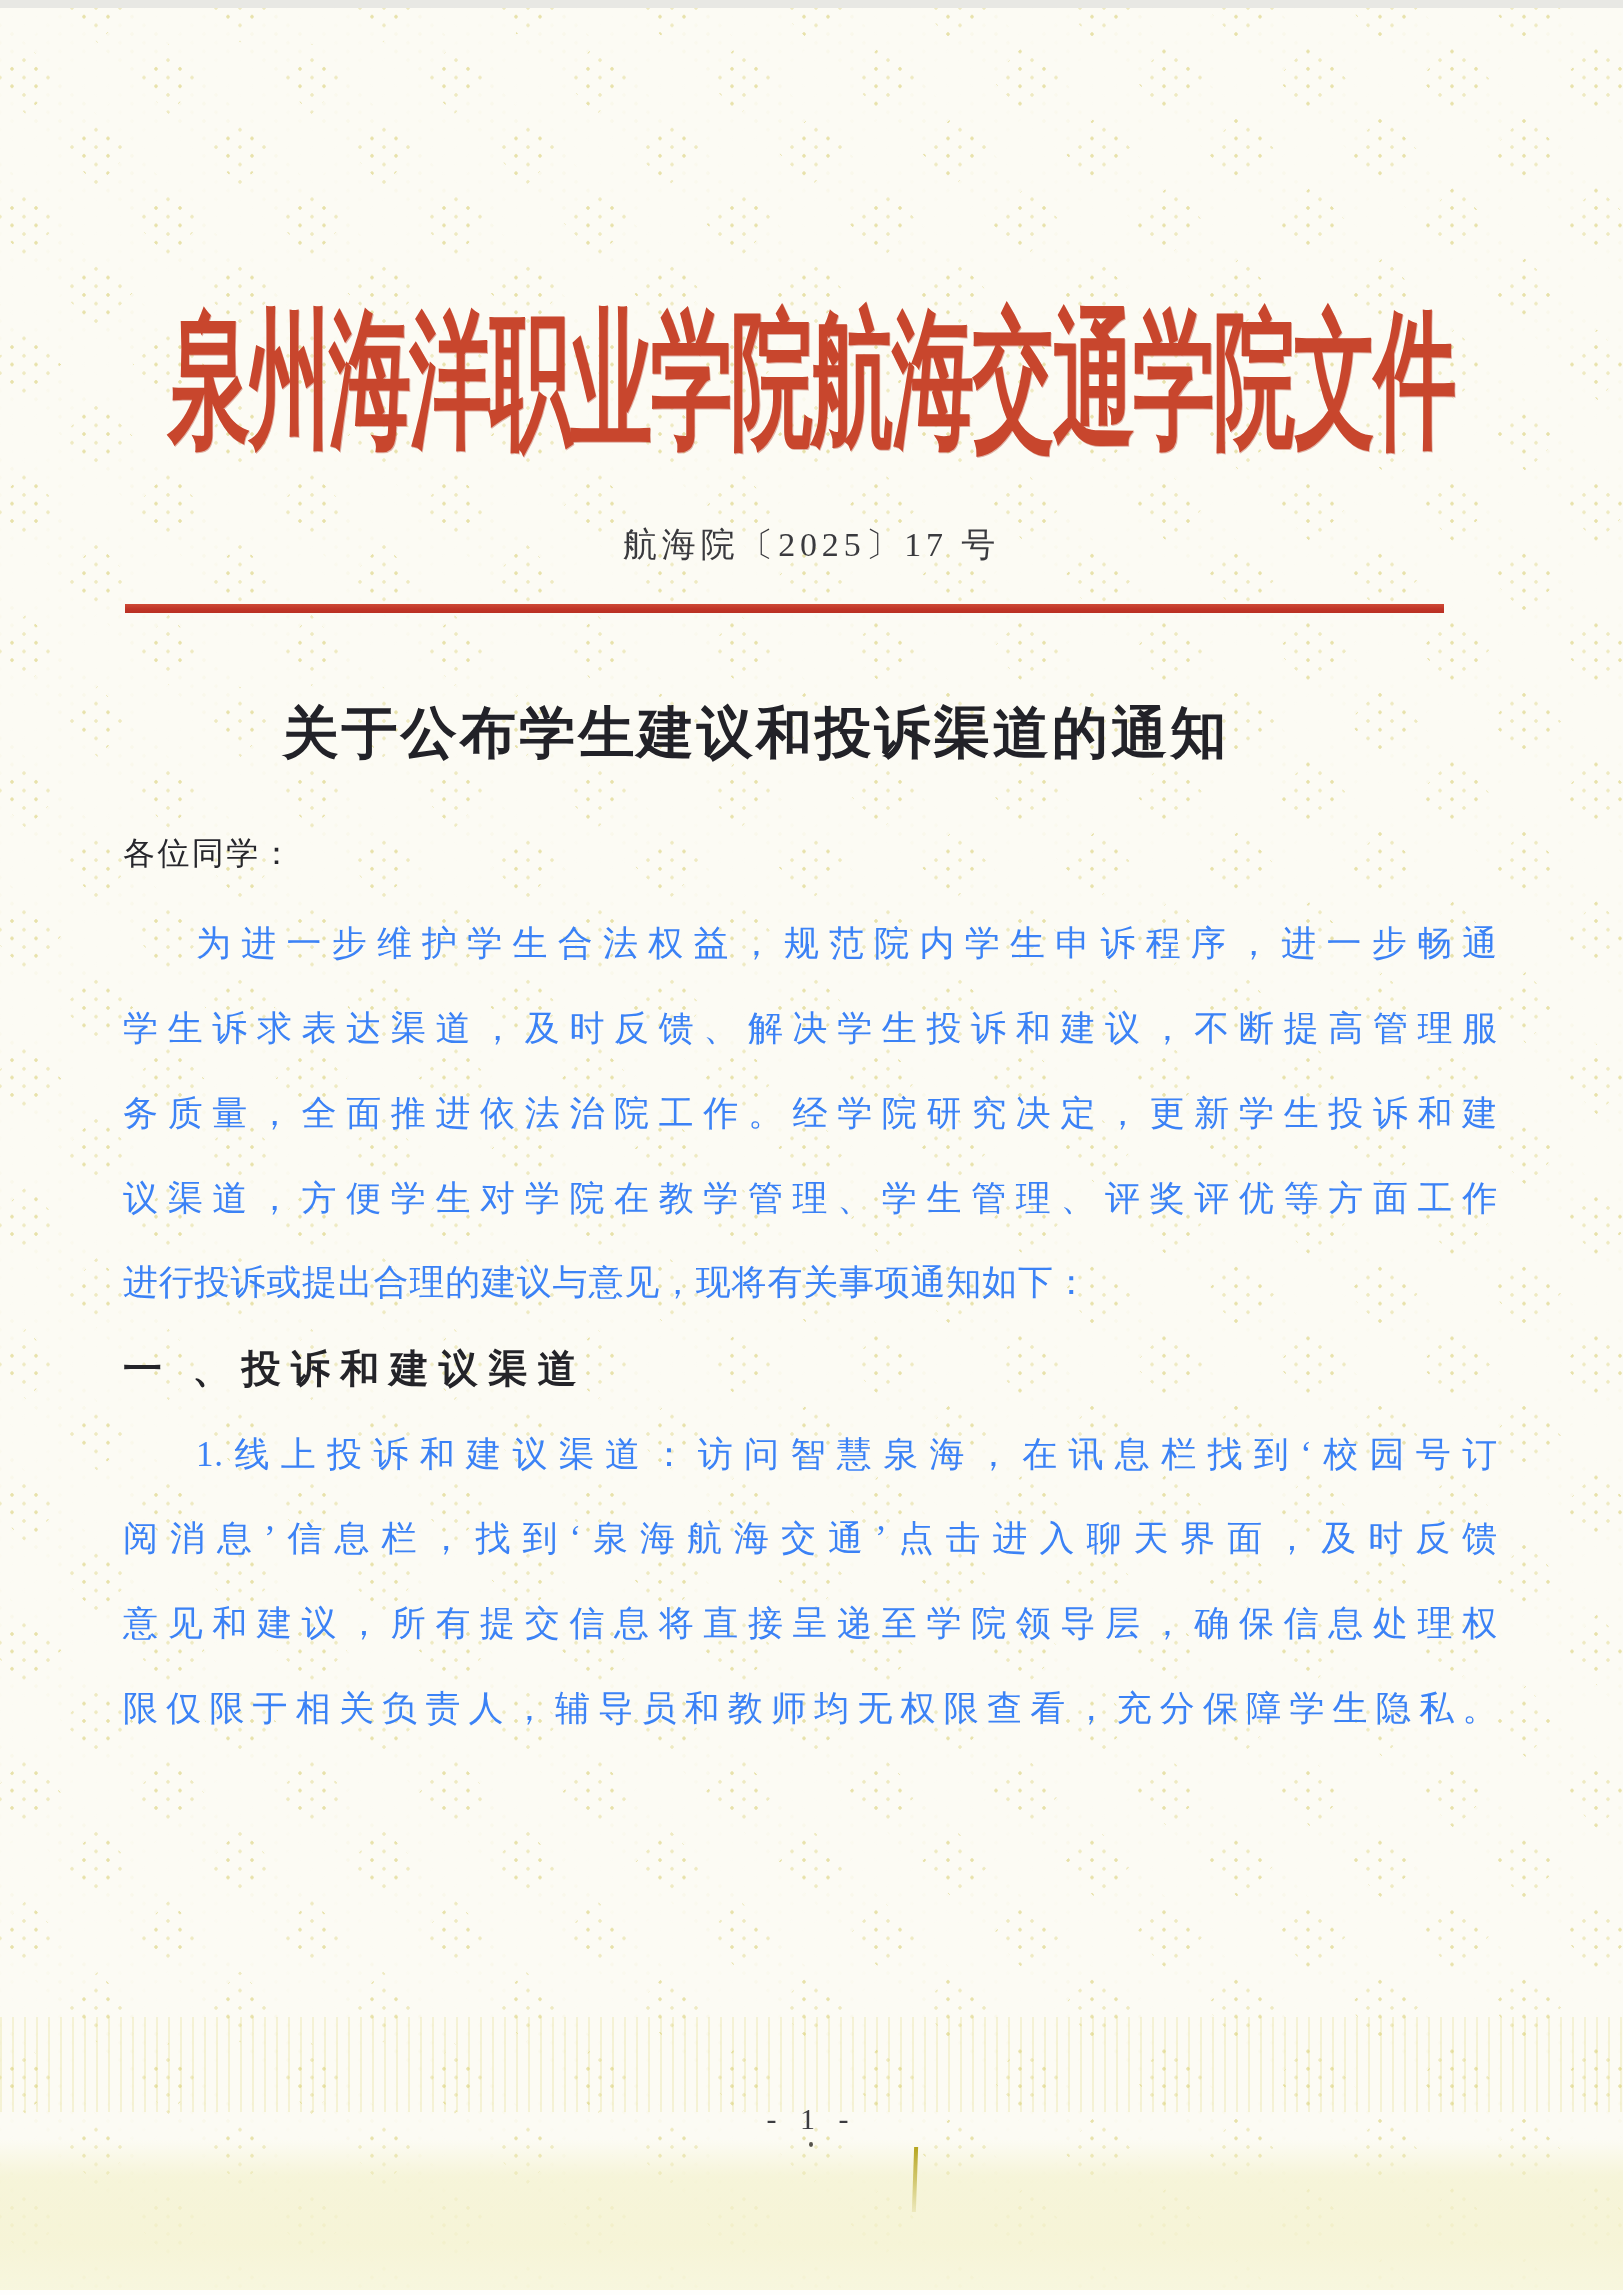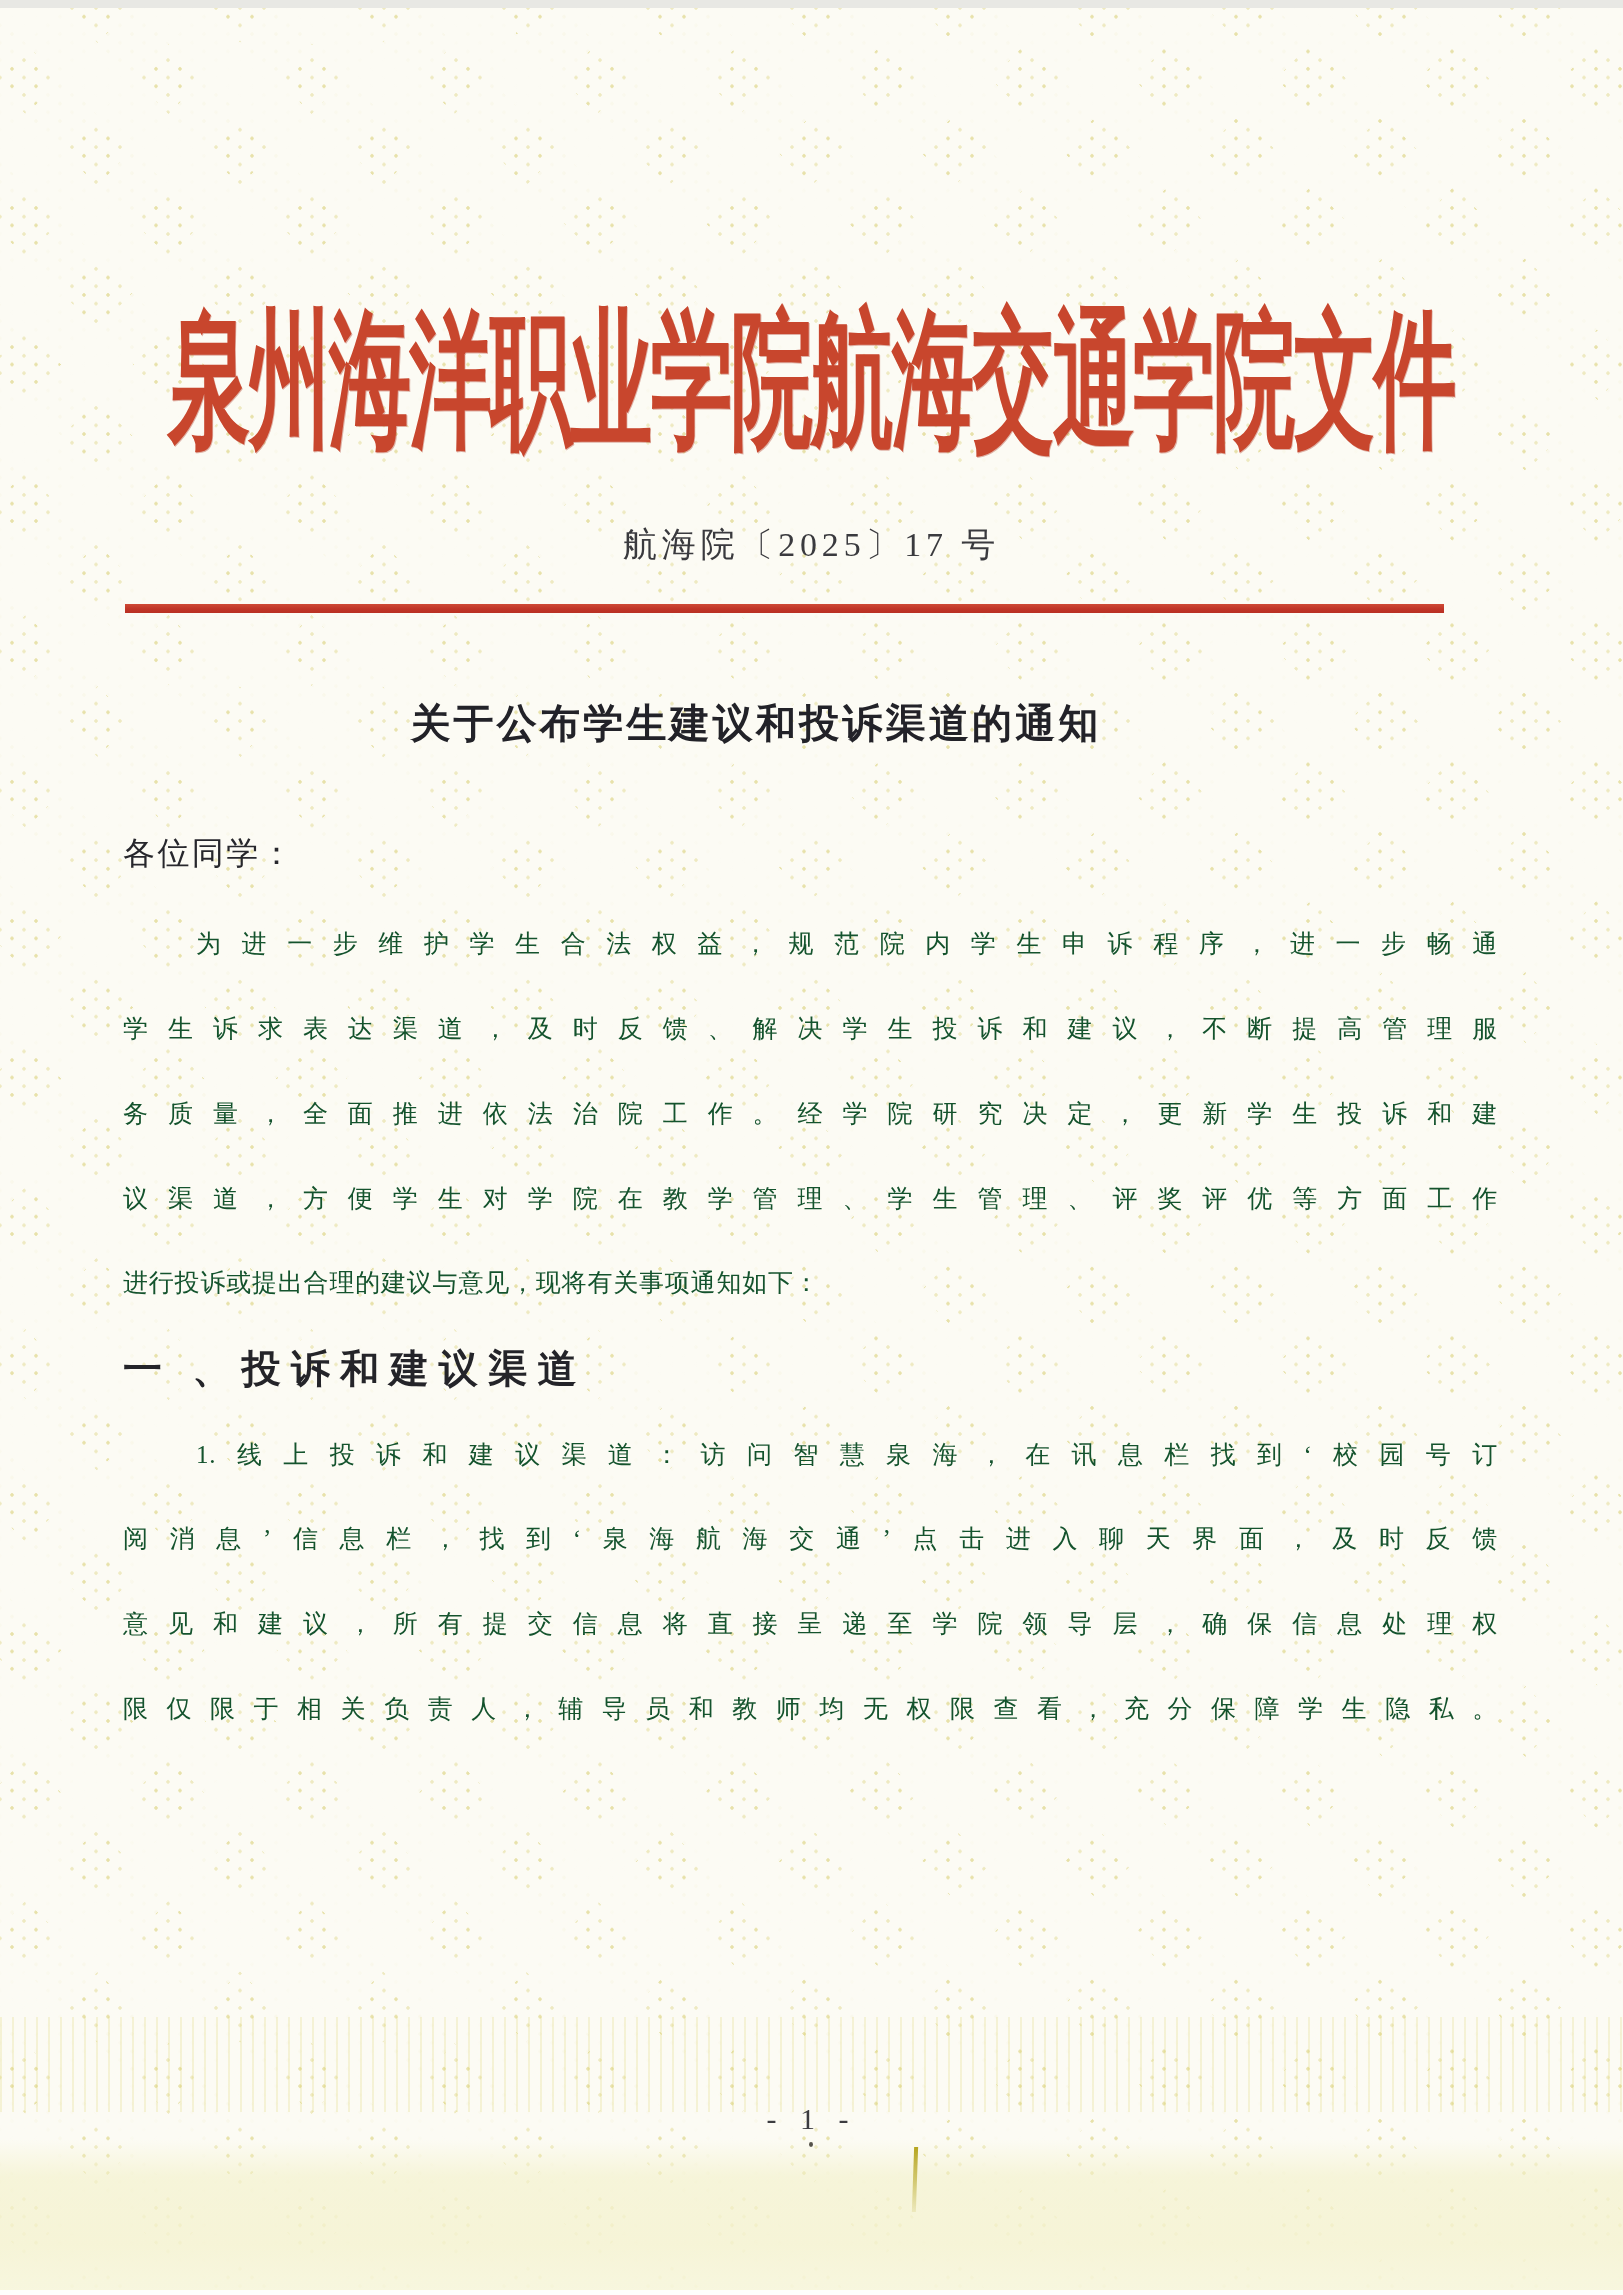--- a/index.html
+++ b/index.html
@@ -52,32 +52,32 @@
     font-size: 34px; letter-spacing: 4.8px; color: #3a3a3e;
     font-family: "Liberation Serif", "DejaVu Serif", serif;
   }
   .red-rule {
     top: 596px; left: 125px; width: 1319px; height: 8.7px;
     background: linear-gradient(180deg, #cf4a36 0%, #c03527 55%, #b93023 100%);
   }
   .doc-title {
     top: 688px; left: 0; width: 1512px;
     text-align: center;
-    font-size: 40px; font-weight: bold; letter-spacing: 3.2px;
+    font-size: 56px; font-weight: bold; letter-spacing: 3.2px;
     color: #222228;
   }
   .salutation {
     top: 824px; left: 123px;
     font-size: 32px; font-weight: normal; letter-spacing: 2.4px;
     color: #27272c;
   }
   .bline {
     left: 123px; width: 1375px; height: 46px;
-    font-size: 25px; line-height: 46px;
-    color: #14532d;
+    font-size: 35px; line-height: 46px;
+    color: #3b82f6;
     letter-spacing: 0.8px;
     white-space: nowrap;
   }
   .bline.just {
     white-space: normal;
     text-align: justify;
     text-align-last: justify;
   }
   .indent { text-indent: 73px; }
   .heading {

